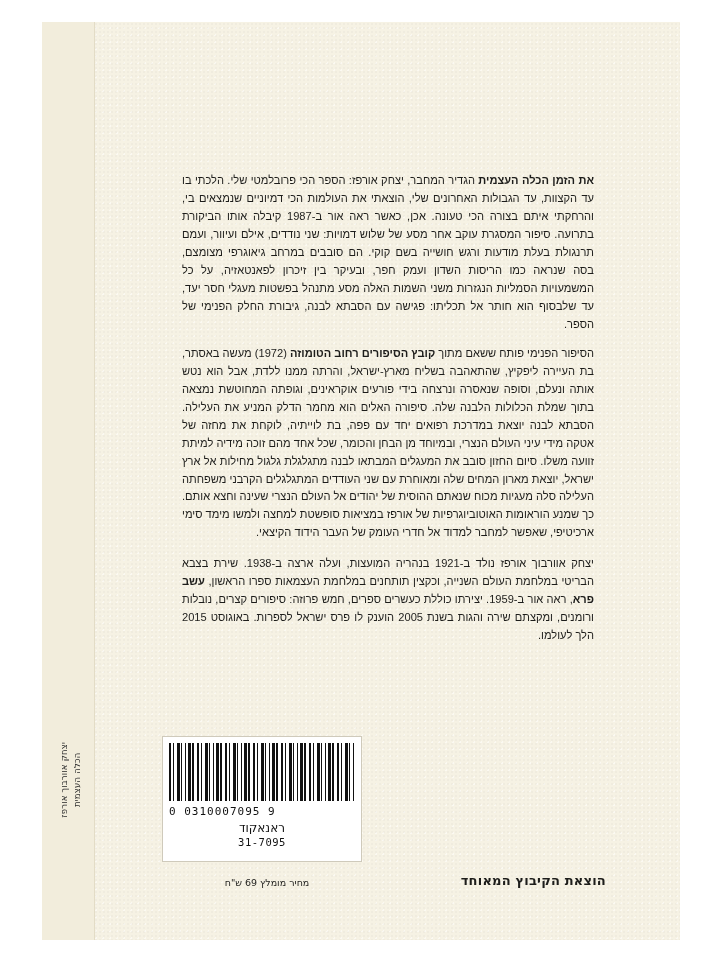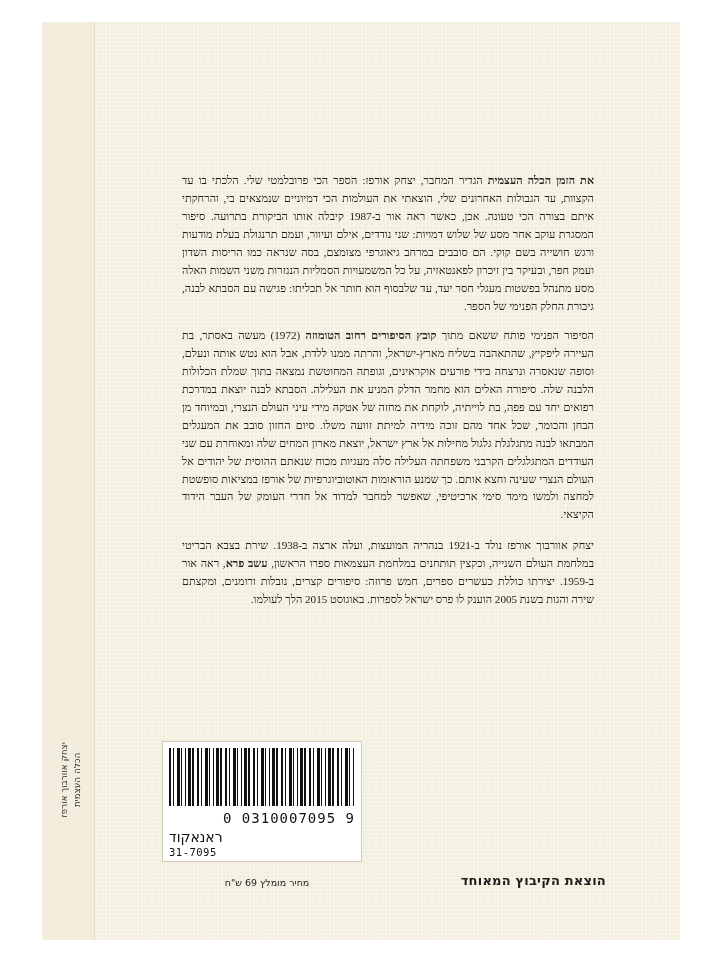--- a/index.html
+++ b/index.html
@@ -66,21 +66,21 @@
     position: absolute;
     right: 86px;
     top: 150px;
     width: 412px;
     direction: rtl;
     text-align: justify;
     text-align-last: right;
     color: #1d1d1b;
     font-size: 11.1px;
     line-height: 1.62;
-    font-family: Liberation Serif, serif;
+    font-family: Liberation Sans, sans-serif;
   }
   .blurb p {
     margin: 0 0 12px 0;
   }
   .blurb p.tight { margin-bottom: 11px; }
   .blurb .bold { font-weight: bold; }
   .blurb .bio {
     margin-top: 13px;
   }
 
@@ -103,41 +103,42 @@
       #111 0px, #111 2px, #fff 2px, #fff 4px,
       #111 4px, #111 5px, #fff 5px, #fff 8px,
       #111 8px, #111 11px, #fff 11px, #fff 12px,
       #111 12px, #111 13px, #fff 13px, #fff 16px,
       #111 16px, #111 17px, #fff 17px, #fff 19px,
       #111 19px, #111 22px, #fff 22px, #fff 23px,
       #111 23px, #111 25px, #fff 25px, #fff 28px
     );
   }
   .barcode-num {
-    text-align: right;
+    text-align: left;
     font-family: "DejaVu Sans Mono", monospace;
-    font-size: 14px;
+    font-size: 11px;
     color: #111;
     letter-spacing: 1px;
     margin-top: 4px;
   }
   .barcode-sub {
-    text-align: left;
+    text-align: center;
     direction: rtl;
-    font-size: 14px;
+    font-size: 12px;
     color: #111;
     margin-top: 3px;
   }
   .barcode-sub2 {
+    text-align: center;
     font-family: "DejaVu Sans Mono", monospace;
     font-size: 10.5px;
     color: #111;
     letter-spacing: 0.5px;
     margin-top: 1px;
-    margin-bottom: 0;
+    margin-bottom: 10px;
   }
   .price {
     position: absolute;
     left: 140px;
     bottom: 52px;
     width: 170px;
     text-align: center;
     direction: rtl;
     font-size: 9.5px;
     color: #1d1d1b;

